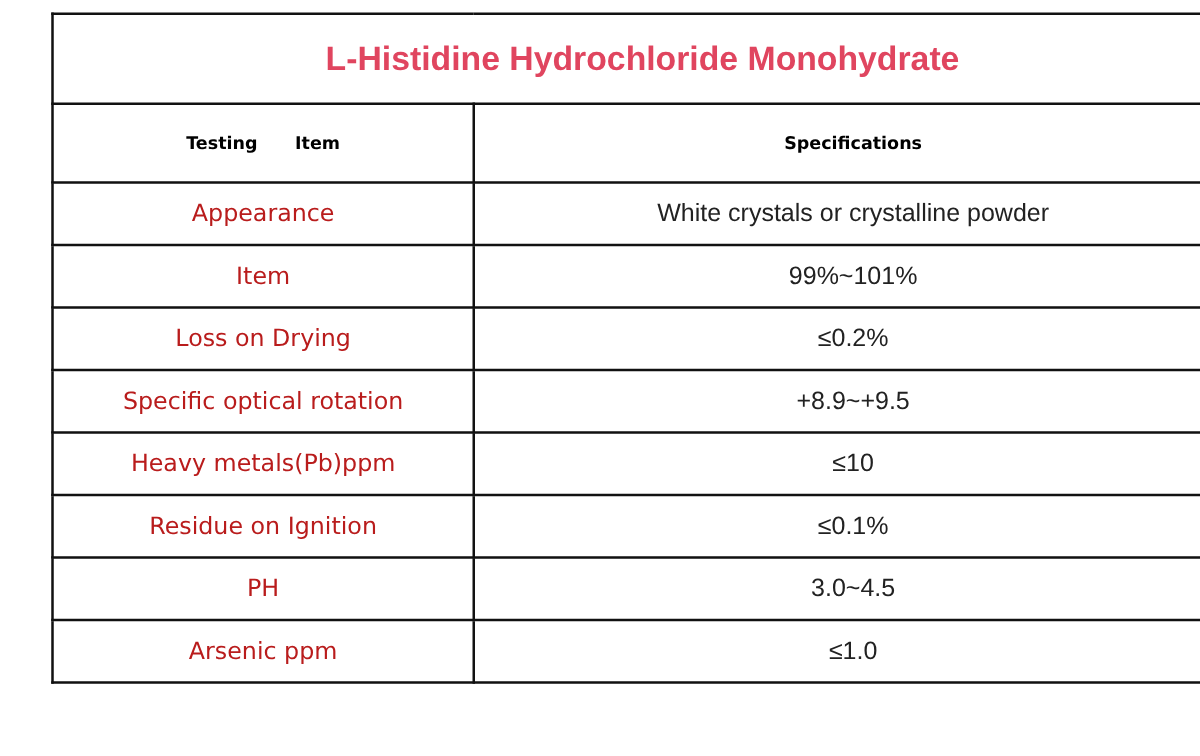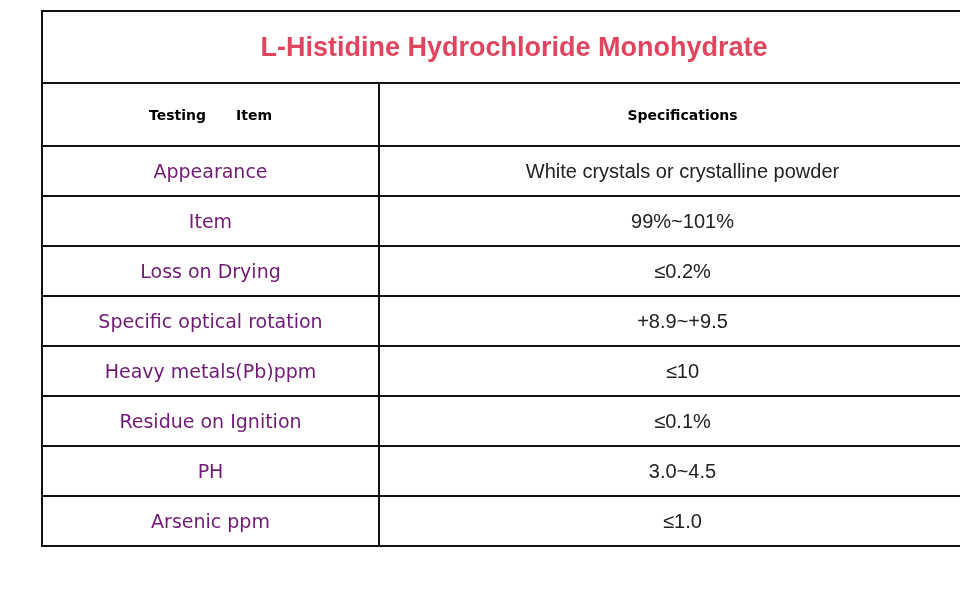--- a/index.html
+++ b/index.html
@@ -17,21 +17,21 @@
     .title-cell {
       height: 70px; color: #e0455f;
       font-family: "Liberation Sans", sans-serif; font-weight: bold; font-size: 27px;
     }
     .head-cell {
       height: 61px; color: #000;
       font-family: "DejaVu Sans", sans-serif; font-weight: bold; font-size: 14px;
     }
     .head-cell .gap { display: inline-block; width: 30px; }
     .item-cell {
-      height: 48px; color: #701a75;
+      height: 48px; color: #b91c1c;
       font-family: "DejaVu Sans", sans-serif; font-size: 19px; border-radius: 18px;
     }
     .spec-cell {
       height: 48px; color: #222;
       font-family: "Liberation Sans", sans-serif; font-size: 20px;
     }
   </style>
 </head>
 <body>
 

